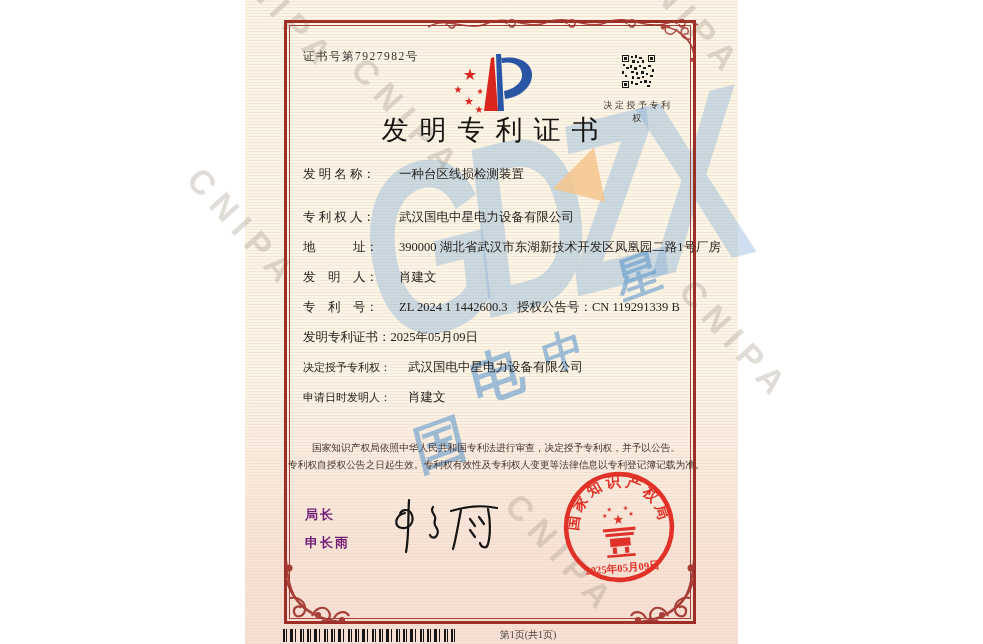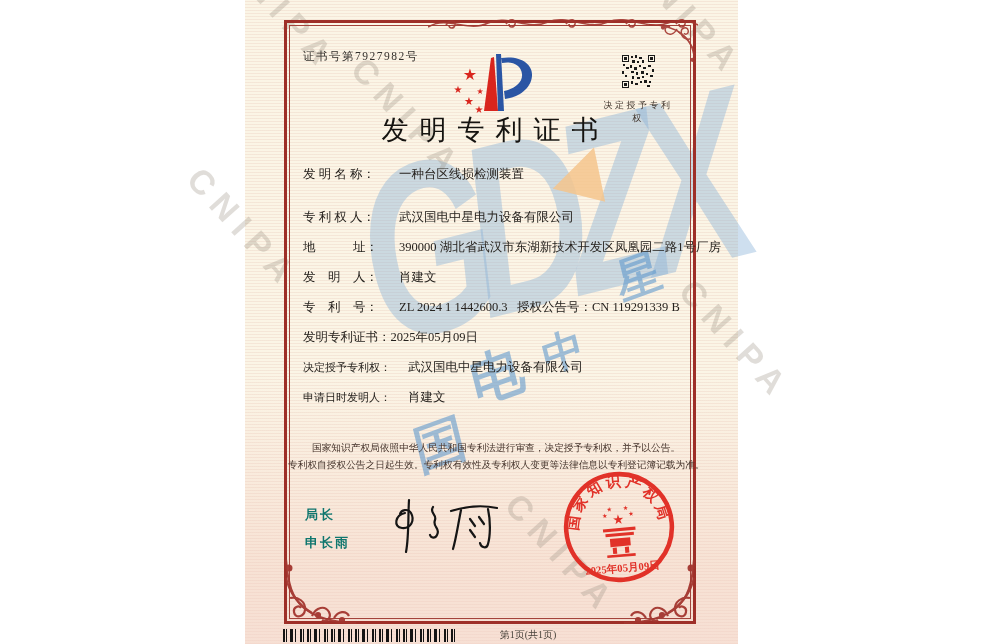--- a/index.html
+++ b/index.html
@@ -65,21 +65,21 @@
   .frow { display:flex; line-height:16px; margin-bottom:14px; font-size:12.5px; color:#26221e; }
   .frow.gap { margin-bottom:27px; }
   .flabel { flex:0 0 96px; white-space:nowrap; }
   .flabel.sm { flex:0 0 105px; font-size:11px; }
   .fvalue { white-space:nowrap; }
   .lgroup { flex:0 0 214px; display:flex; }
   .rlabel { flex:0 0 70px; white-space:nowrap; }
   .notice { left:288px; top:439px; width:416px; font-size:9.7px; line-height:17px;
             color:#44322a; text-align:center; }
   .notice div { white-space:nowrap; }
-  .director { left:305px; top:506px; font-size:13px; font-weight:bold; letter-spacing:2px; color:#0f766e; }
+  .director { left:305px; top:506px; font-size:13px; font-weight:bold; letter-spacing:2px; color:#701a75; }
   .director div { margin-bottom:10px; }
   .sig { left:385px; top:497px; width:120px; height:58px; }
   .seal { left:558px; top:466px; width:122px; height:122px; z-index:5; opacity:0.93; transform:rotate(-5deg); }
   .footer { left:284px; top:600px; width:488px; text-align:center; font-size:10px; color:#4a443c;margin-top:28px; }
   .barcode {
     left:283px; top:629px; width:174px; height:13px; z-index:5;
     background:
       repeating-linear-gradient(90deg,
         #141414 0 2px, transparent 2px 3px,
         #141414 3px 4px, transparent 4px 7px,

